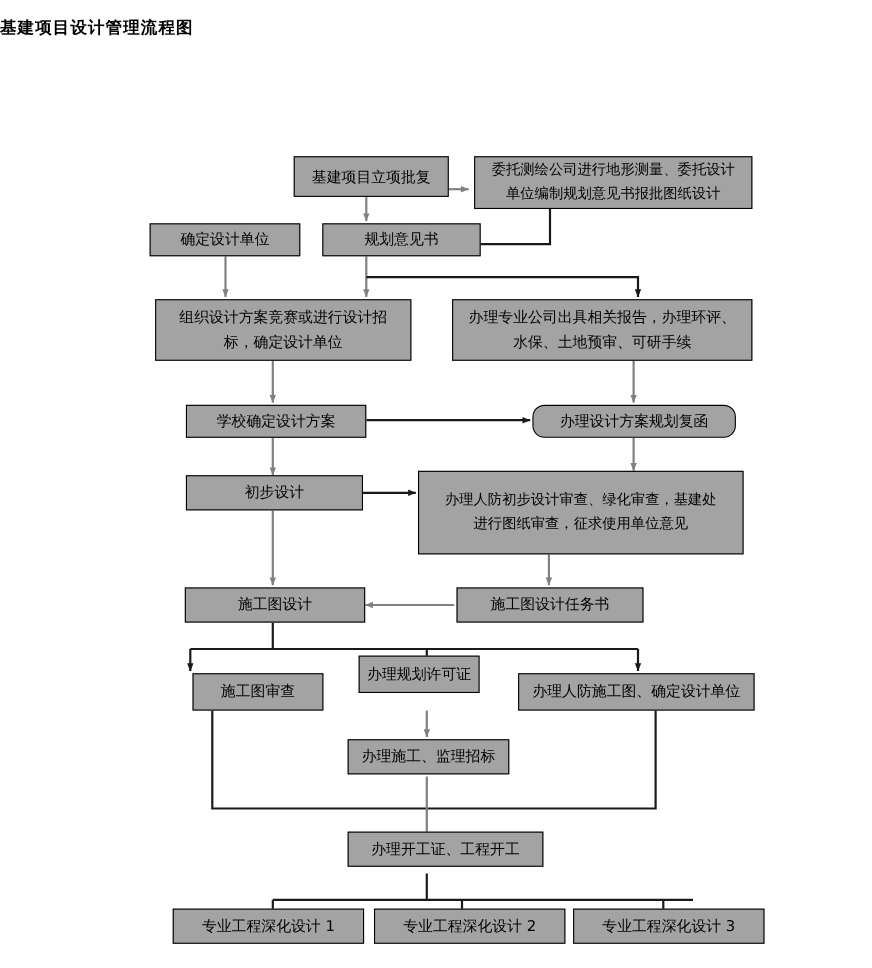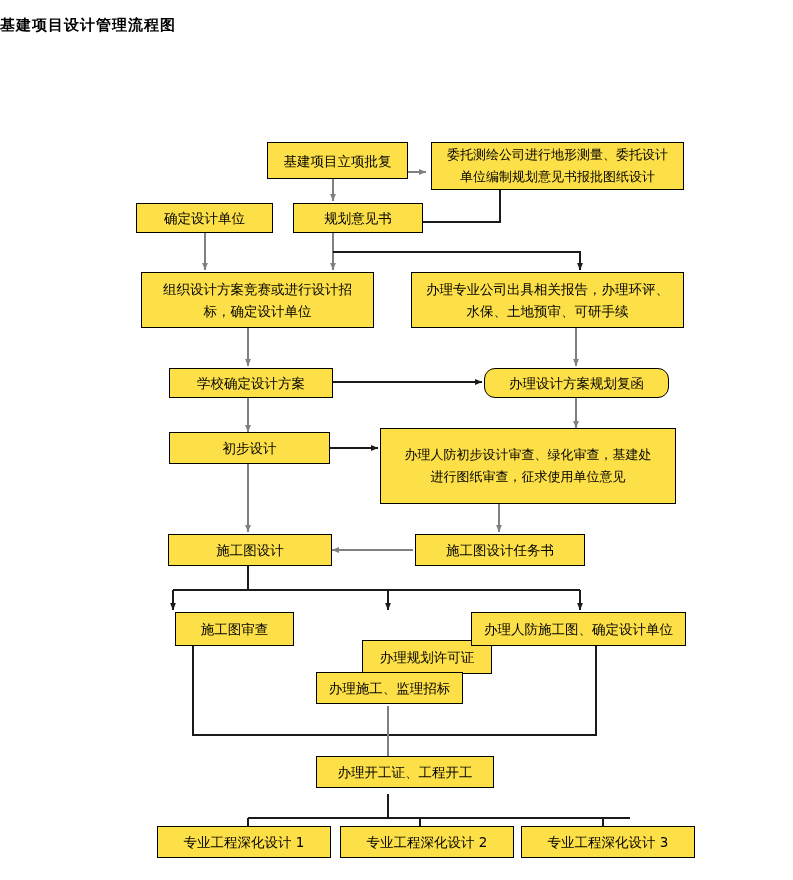--- a/index.html
+++ b/index.html
@@ -29,21 +29,21 @@
     position: absolute;
     left: 0;
     top: 0;
     width: 793px;
     height: 880px;
   }
   .node {
     position: absolute;
     box-sizing: border-box;
     border: 1px solid #000000;
-    background: #fde047;
+    background: #a3a3a3;
     display: flex;
     align-items: center;
     justify-content: center;
     text-align: center;
     font-size: 13.5px;
     line-height: 22px;
     padding: 2px 6px;
     white-space: pre-line;
     z-index: 2;
   }
@@ -111,39 +111,39 @@
     <path d="M420,818 L420,838" stroke="#1a1a1a" marker-end="url(#arrow-black)"></path>
     <path d="M603,818 L603,838" stroke="#1a1a1a" marker-end="url(#arrow-black)"></path>
   </g>
 </svg>
 
 <div class="node" style="left:267px; top:142px; width:141px; height:37px;">基建项目立项批复</div>
 <div class="node small" style="left:431px; top:142px; width:253px; height:48px;">委托测绘公司进行地形测量、委托设计
 单位编制规划意见书报批图纸设计</div>
 
 <div class="node" style="left:136px; top:203px; width:137px; height:30px;">确定设计单位</div>
-<div class="node" style="left:293px; top:203px; width:130px; height:30px;">规划意见书</div>
+<div class="node" style="left:293px; top:203px; width:144px; height:30px;">规划意见书</div>
 
 <div class="node" style="left:141px; top:272px; width:233px; height:56px;">组织设计方案竞赛或进行设计招
 标，确定设计单位</div>
 <div class="node" style="left:411px; top:272px; width:273px; height:56px;">办理专业公司出具相关报告，办理环评、
 水保、土地预审、可研手续</div>
 
 <div class="node" style="left:169px; top:368px; width:164px; height:30px;">学校确定设计方案</div>
 <div class="node" style="left:484px; top:368px; width:185px; height:30px;border-radius:11px;">办理设计方案规划复函</div>
 
 <div class="node" style="left:169px; top:432px; width:161px; height:32px;">初步设计</div>
 <div class="node small" style="left:380px; top:428px; width:296px; height:76px;">办理人防初步设计审查、绿化审查，基建处
 进行图纸审查，征求使用单位意见</div>
 
 <div class="node" style="left:168px; top:534px; width:164px; height:32px;">施工图设计</div>
 <div class="node" style="left:415px; top:534px; width:170px; height:32px;">施工图设计任务书</div>
 
 <div class="node" style="left:175px; top:612px; width:119px; height:34px;">施工图审查</div>
-<div class="node" style="left:326px; top:640px; width:130px; height:34px;margin-left:36px;">办理规划许可证</div>
+<div class="node" style="left:326px; top:596px; width:110px; height:34px;">办理规划许可证</div>
 <div class="node" style="left:471px; top:612px; width:215px; height:34px;">办理人防施工图、确定设计单位</div>
 
 <div class="node" style="left:316px; top:672px; width:147px; height:32px;">办理施工、监理招标</div>
 
 <div class="node" style="left:316px; top:756px; width:178px; height:32px;">办理开工证、工程开工</div>
 
 <div class="node" style="left:157px; top:826px; width:174px; height:32px;">专业工程深化设计 1</div>
 <div class="node" style="left:340px; top:826px; width:174px; height:32px;">专业工程深化设计 2</div>
 <div class="node" style="left:521px; top:826px; width:174px; height:32px;">专业工程深化设计 3</div>
 

